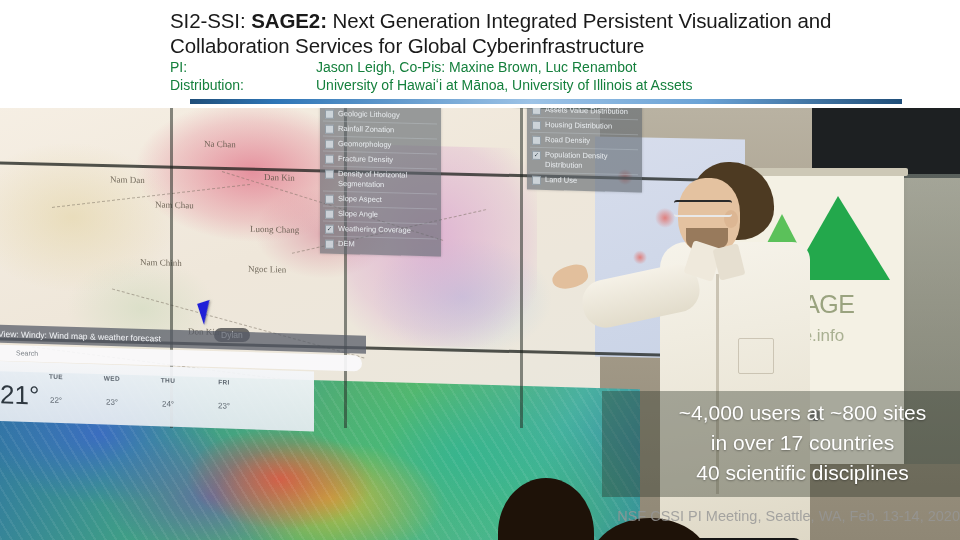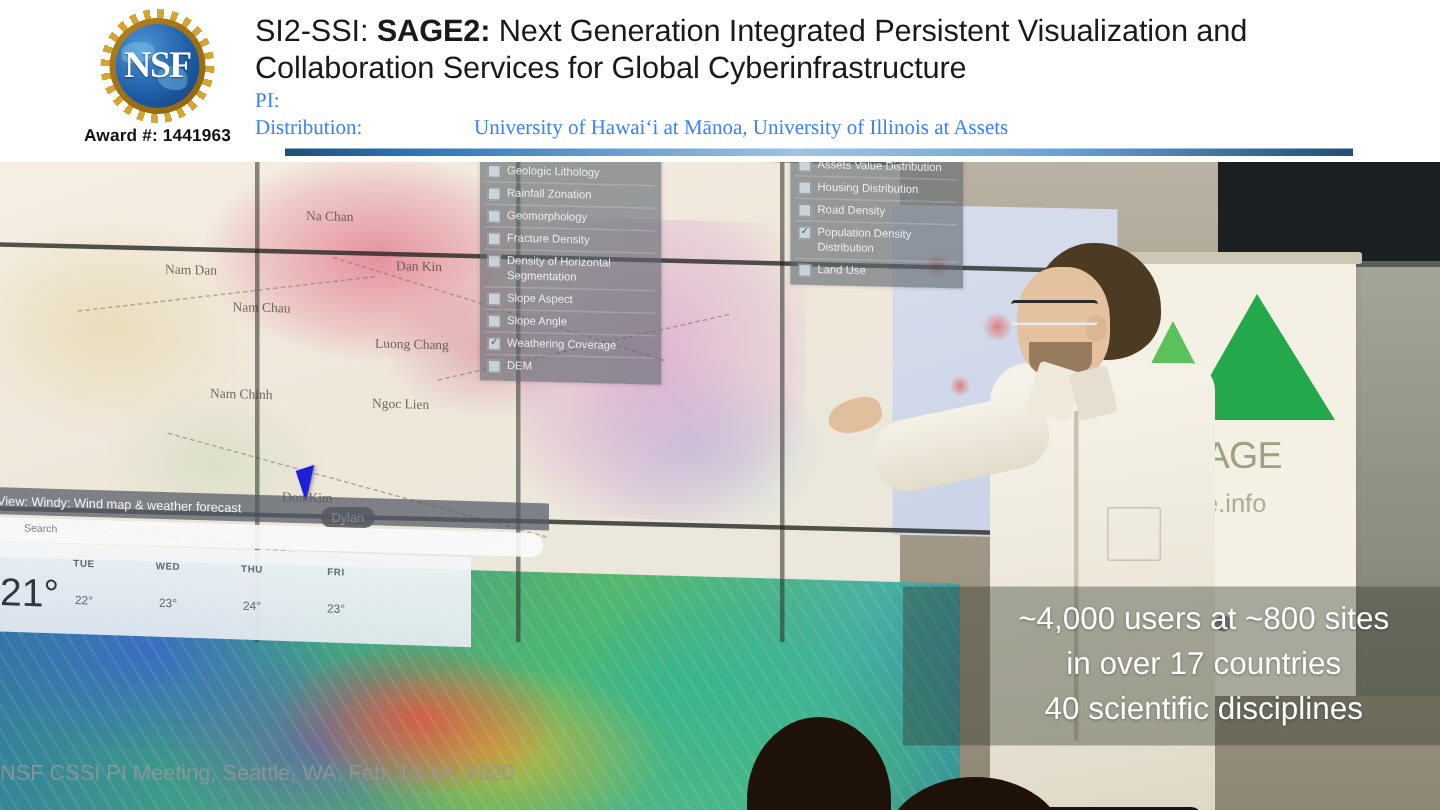--- a/index.html
+++ b/index.html
@@ -114,23 +114,22 @@
     letter-spacing: -0.1px;
     font-weight: normal;
     margin: 0;
   }
   #proj-title .bold { font-weight: bold; }
 
   .meta-row {
     display: flex;
     font-size: 14px;
     line-height: 17px;
-    color: #3b82f6;
+    color: #15803d;
     margin-top: 1px;
-    font-family: Liberation Serif, serif;
   }
   .meta-label { width: 146px; flex: none; }
   .meta-value { flex: 1; }
 
   #header-rule {
     position: absolute;
     left: 190px; top: 99px;
     width: 712px; height: 5px;
     background: linear-gradient(to right, #1f4e79 0%, #2e75b6 12%, #9dc3e6 48%, #6ba3d6 72%, #1f4e79 100%);
   }
@@ -198,21 +197,21 @@
     left: -10px;
     width: 720px; height: 3px;
     background: rgba(25,30,25,.75);
     transform: skewY(1.4deg);
     z-index: 9;
   }
 
   
   #dylan-cursor {
     position: absolute;
-    left: 200px; top: 202px;
+    left: 200px; top: 192px;
     z-index: 12;
   }
   #dylan-arrow {
     width: 0; height: 0;
     border-left: 13px solid #1f1fd8;
     border-bottom: 22px solid transparent;
     border-right: 9px solid transparent;
     transform: rotate(-18deg);
     filter: drop-shadow(1px 1px 1px rgba(0,0,0,.3));
   }
@@ -595,48 +594,40 @@
     line-height: 30px;
     text-align: center;
     z-index: 30;
     box-sizing: border-box;
     text-shadow: 0 1px 2px rgba(0,0,0,.35);
   }
   #footer-note {
     position: absolute;
     left: 0; top: 508px;
     width: 960px;
-    text-align: left;
+    text-align: right;
     font-size: 14.5px;
     color: rgba(150,150,150,.82);
     z-index: 32;
   }
 </style>
 </head>
 <body>
 
 <div id="slide">
 
   <div id="header">
 
-    <div id="nsf-logo-block">
-      <div class="nsf-seal">
-        <div class="nsf-rays"></div>
-        <div class="nsf-ring"></div>
-        <div class="nsf-globe"></div>
-        <div class="nsf-letters">NSF</div>
-      </div>
-      <div id="award-number">Award #: 1441963</div>
-    </div>
 
     <div id="header-text">
       <div id="proj-title"><span>SI2-SSI: </span><span class="bold">SAGE2:</span><span> Next Generation Integrated Persistent Visualization and Collaboration Services for Global Cyberinfrastructure</span></div>
 
       <div class="meta-row">
         <div class="meta-label">PI:</div>
+        <div class="meta-value">Jason Leigh, Co-Pis: Maxine Brown, Luc Renambot</div>
       </div>
       <div class="meta-row">
         <div class="meta-label">Distribution:</div>
         <div class="meta-value">University of Hawaiʻi at Mānoa, University of Illinois at Assets</div>
       </div>
     </div>
 
     <div id="header-rule"></div>
   </div>
 

